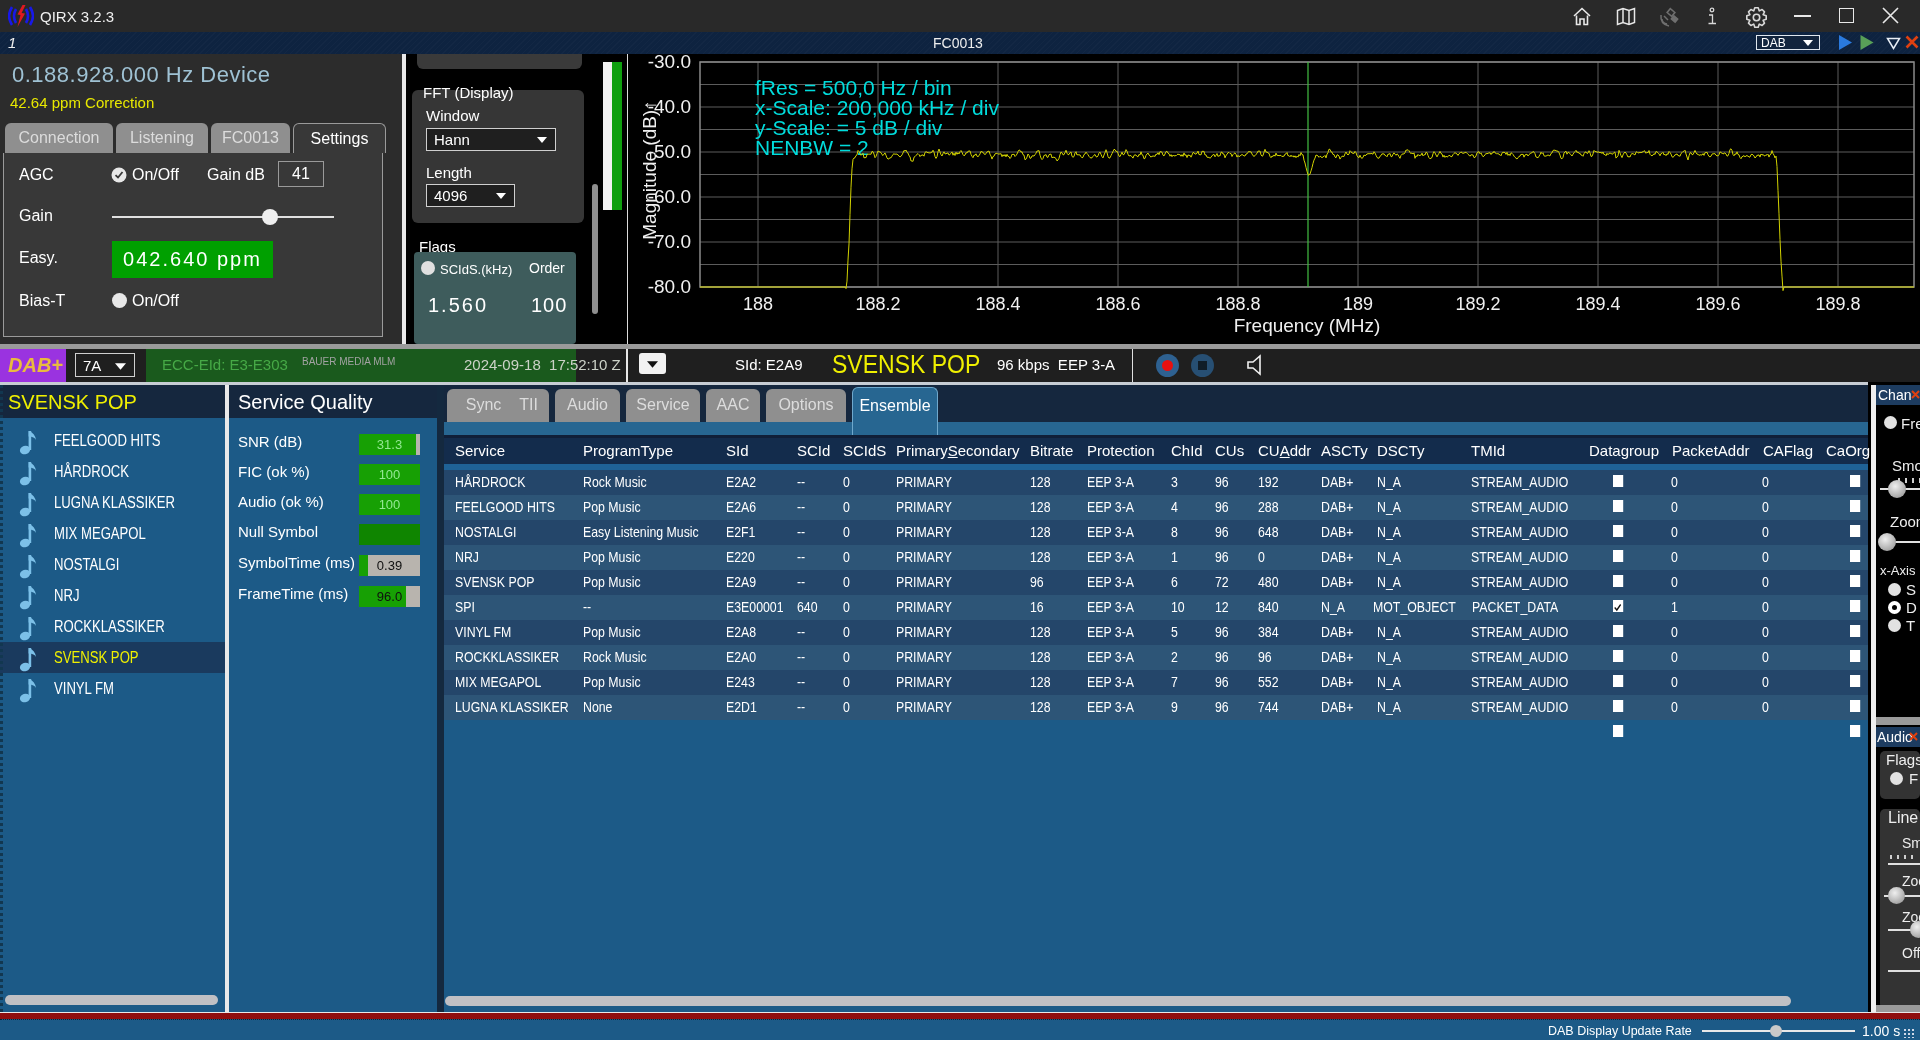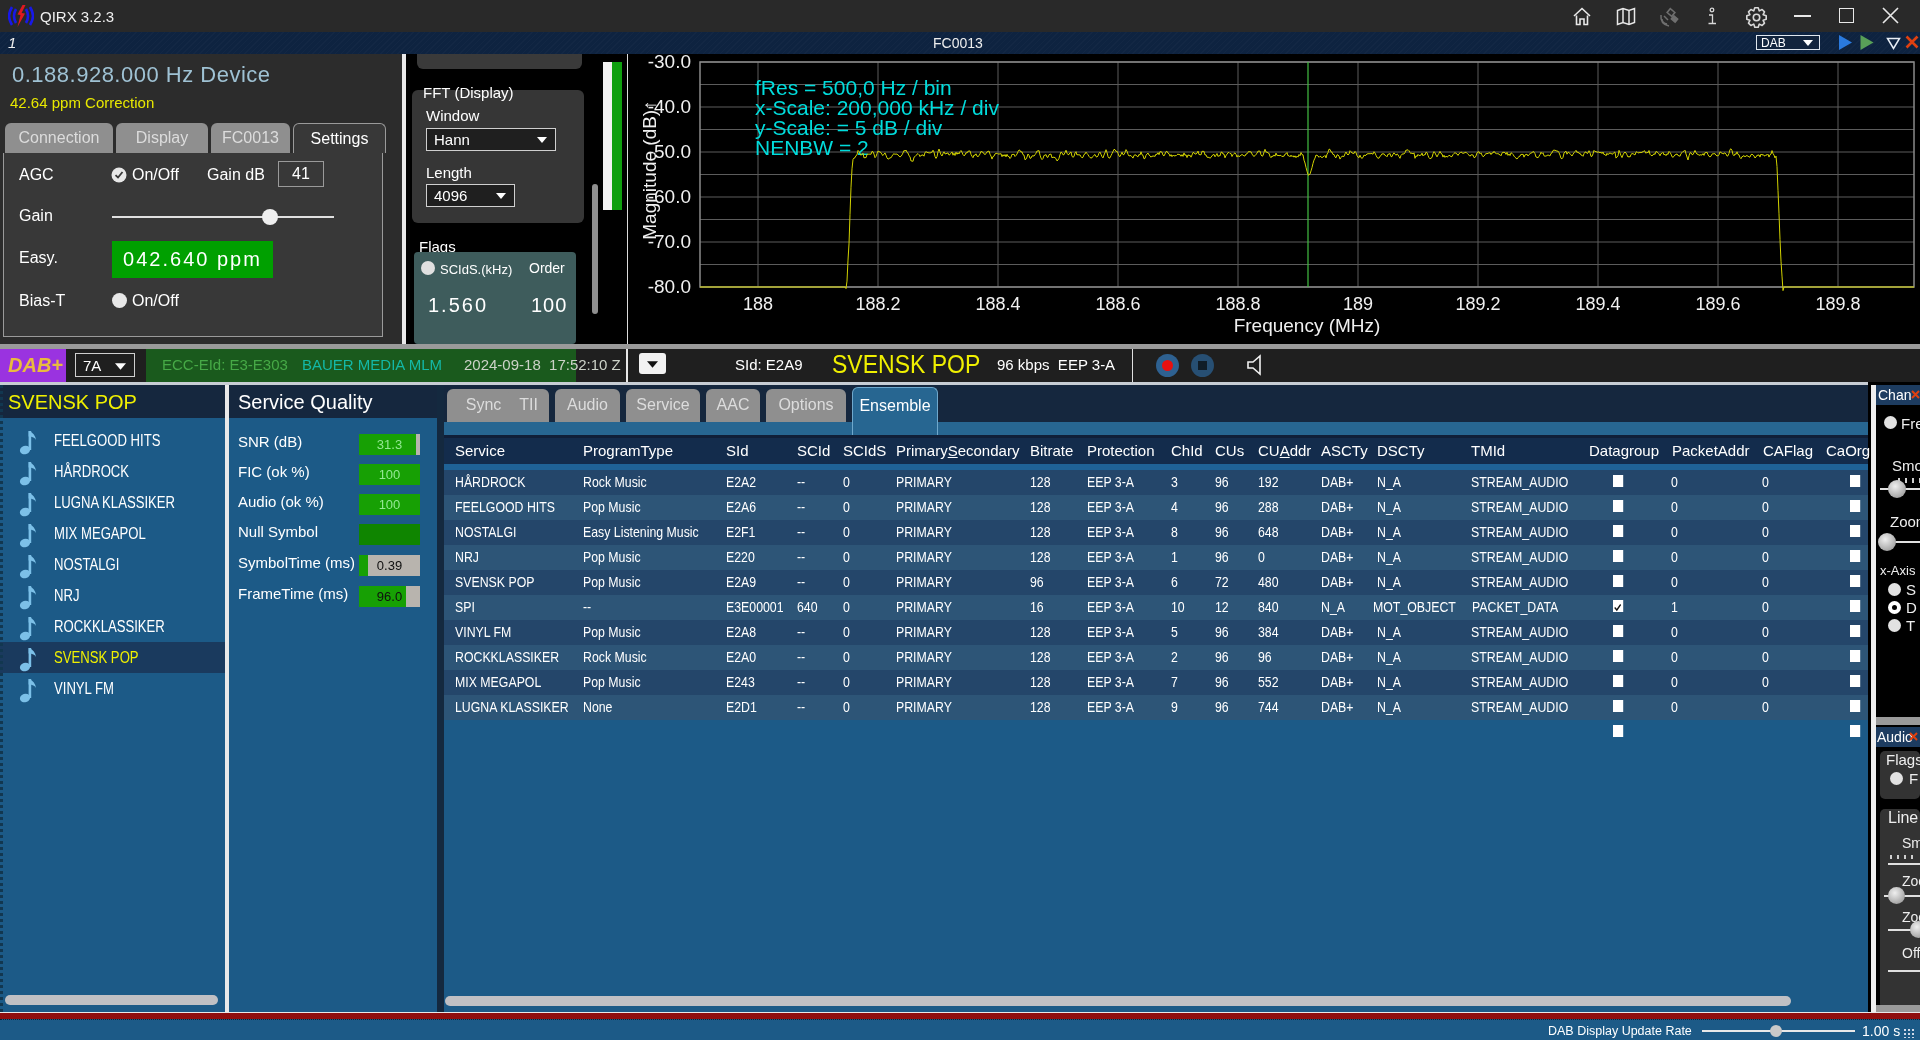--- a/index.html
+++ b/index.html
@@ -126,21 +126,21 @@
       </svg></div>
     <div class="abs" style="left:1905px;top:3px;"><svg width="14" height="14" viewBox="0 0 14 14">
         <path d="M1.5 1.5 L12.5 12.5 M12.5 1.5 L1.5 12.5" stroke="#e04010" stroke-width="2.6"></path>
       </svg></div>
 </div>
 <div class="abs" id="leftpanel">
   <div class="abs hzdev">0.188.928.000 Hz Device</div>
   <div class="abs ppmcorr">42.64 ppm Correction</div>
   <div class="abs tabrow">
     <div class="ltab" style="left:2px;width:108px;">Connection</div>
-    <div class="ltab" style="left:113px;width:92px;">Display</div>
+    <div class="ltab" style="left:113px;width:92px;">Listening</div>
     <div class="ltab" style="left:208px;width:79px;">FC0013</div>
     <div class="ltab sel" style="left:290px;width:93px;">Settings</div>
   </div>
   <div class="abs" id="settcontent">
     <div class="abs" style="left:15px;top:13px;">AGC</div>
     <div class="abs chk" style="left:107px;top:14px;"><svg width="16" height="16" viewBox="0 0 16 16">
           <circle cx="8" cy="8" r="7.5" fill="#e8e8e8"></circle>
           <path d="M4.5 8.2 L7 10.5 L11.5 5" stroke="#383838" stroke-width="1.8" fill="none"></path>
         </svg></div>
     <div class="abs" style="left:128px;top:13px;">On/Off</div>
@@ -242,21 +242,21 @@
     <div class="abs" style="left:8px;top:5px;color:#e9bb3e;font-size:20px;font-style:italic;font-weight:bold;">DAB+</div>
   </div>
   <div class="abs ddl" style="left:75px;top:4px;width:60px;height:24px;">
     <span style="top:3px;">7A</span>
       <svg class="dar" width="11" height="7" viewBox="0 0 10 6" style="top:9px;">
         <path d="M0 0 L10 0 L5 6 Z" fill="#fff"></path>
       </svg>
   </div>
   <div class="abs" style="left:146px;top:0;width:430px;height:33px;background:#1a5a1d;"></div>
   <div class="abs" style="left:162px;top:7px;font-size:15px;color:#46a946;">ECC-EId: E3-E303</div>
-  <div class="abs" style="left:302px;top:7px;font-size:15px;color:#14b8a6;">BAUER MEDIA MLM</div>
+  <div class="abs" style="left:302px;top:7px;font-size:10px;color:#a3a3a3;">BAUER MEDIA MLM</div>
   <div class="abs" style="left:464px;top:7px;font-size:15px;color:#ccd2c8;">2024-09-18&nbsp;&nbsp;17:52:10 Z</div>
   <div class="abs" style="left:626px;top:0;width:2px;height:33px;background:#e8e8e8;"></div>
     <div class="abs" style="left:639px;top:4px;width:27px;height:21px;background:#f2f2f2;border-radius:3px;">
       <svg style="position:absolute;left:8px;top:8px;" width="11" height="7" viewBox="0 0 10 6">
         <path d="M0 0 L10 0 L5 6 Z" fill="#111"></path>
       </svg>
     </div>
   <div class="abs" style="left:735px;top:7px;font-size:15px;color:#fff;">SId: E2A9</div>
   <div class="abs" style="left:832px;top:1px;font-size:25px;color:#f0f000;transform:scaleX(0.92);transform-origin:0 50%;">SVENSK POP</div>
   <div class="abs" style="left:997px;top:7px;font-size:15px;color:#fff;">96 kbps&nbsp;&nbsp;EEP 3-A</div>

